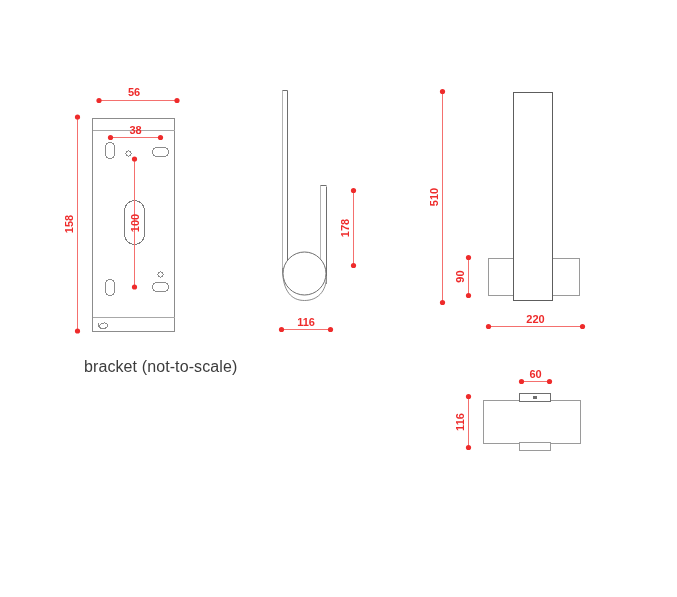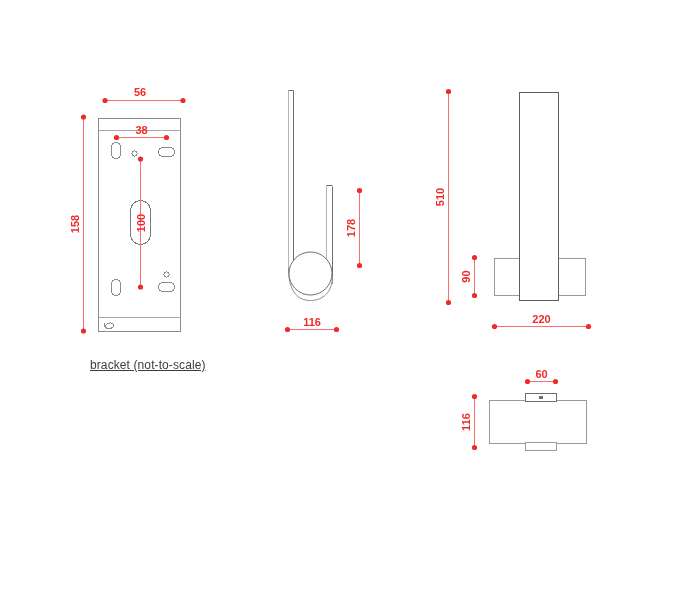--- a/index.html
+++ b/index.html
@@ -13,39 +13,37 @@
     height: 597px;
     position: relative;
     overflow: hidden;
     font-family: "Liberation Sans", sans-serif;
   }
   #page-root {
     position: absolute;
     left: 0; top: 0;
     width: 538px;
     height: 597px;
-    margin-left: 6px;
   }
   svg.drawing {
     position: absolute;
     left: 0; top: 0;
     width: 677px;
     height: 597px;
     display: block;
   }
   .caption {
     position: absolute;
     left: 84px;
     top: 358px;
     font-family: "Liberation Sans", sans-serif;
-    font-size: 12px;
+    font-size: 16px;
     color: #3c3c3c;
     letter-spacing: 0.1px;
     white-space: nowrap;
-    text-decoration: underline;
   }
   
 </style>
 </head>
 <body>
 
 <div id="page-root">
 
   <svg class="drawing" viewBox="0 0 677 597" xmlns="http://www.w3.org/2000/svg">
 

